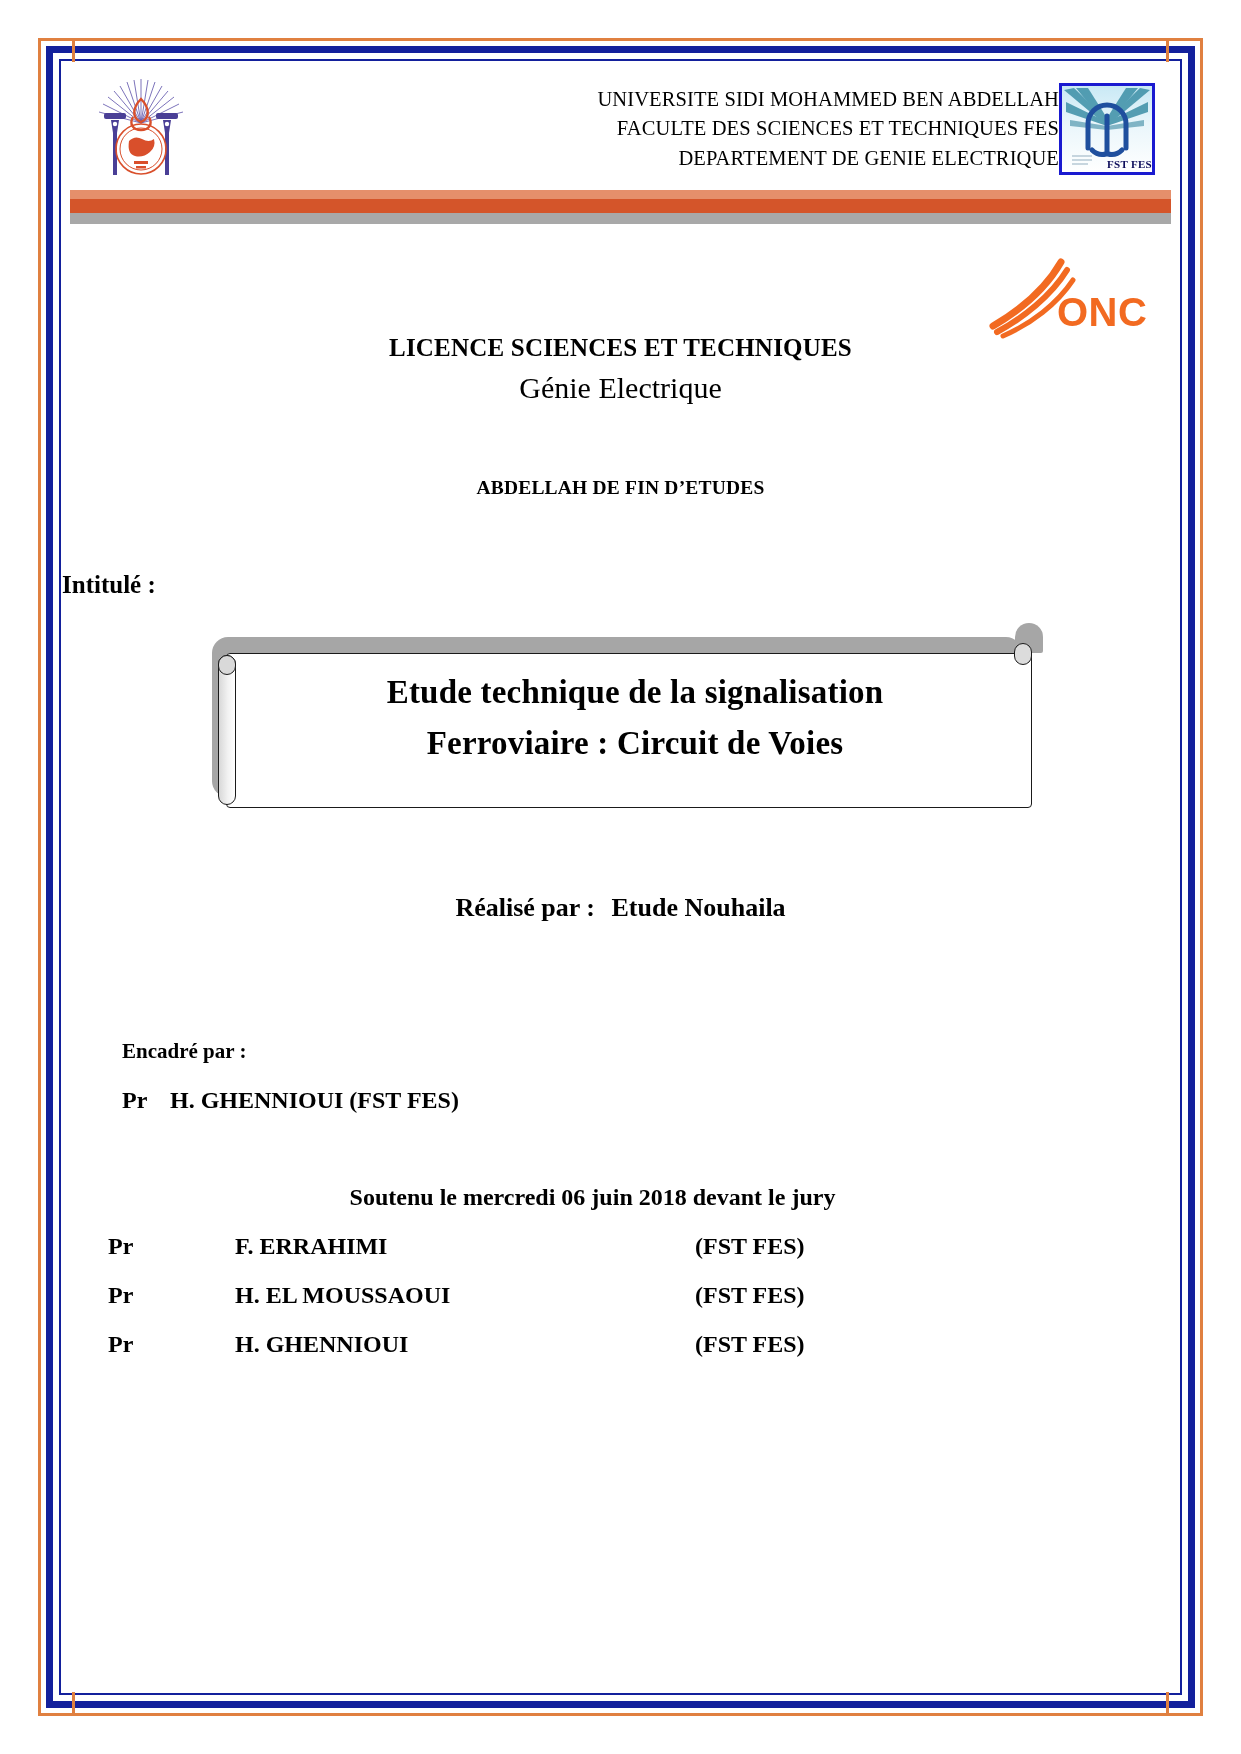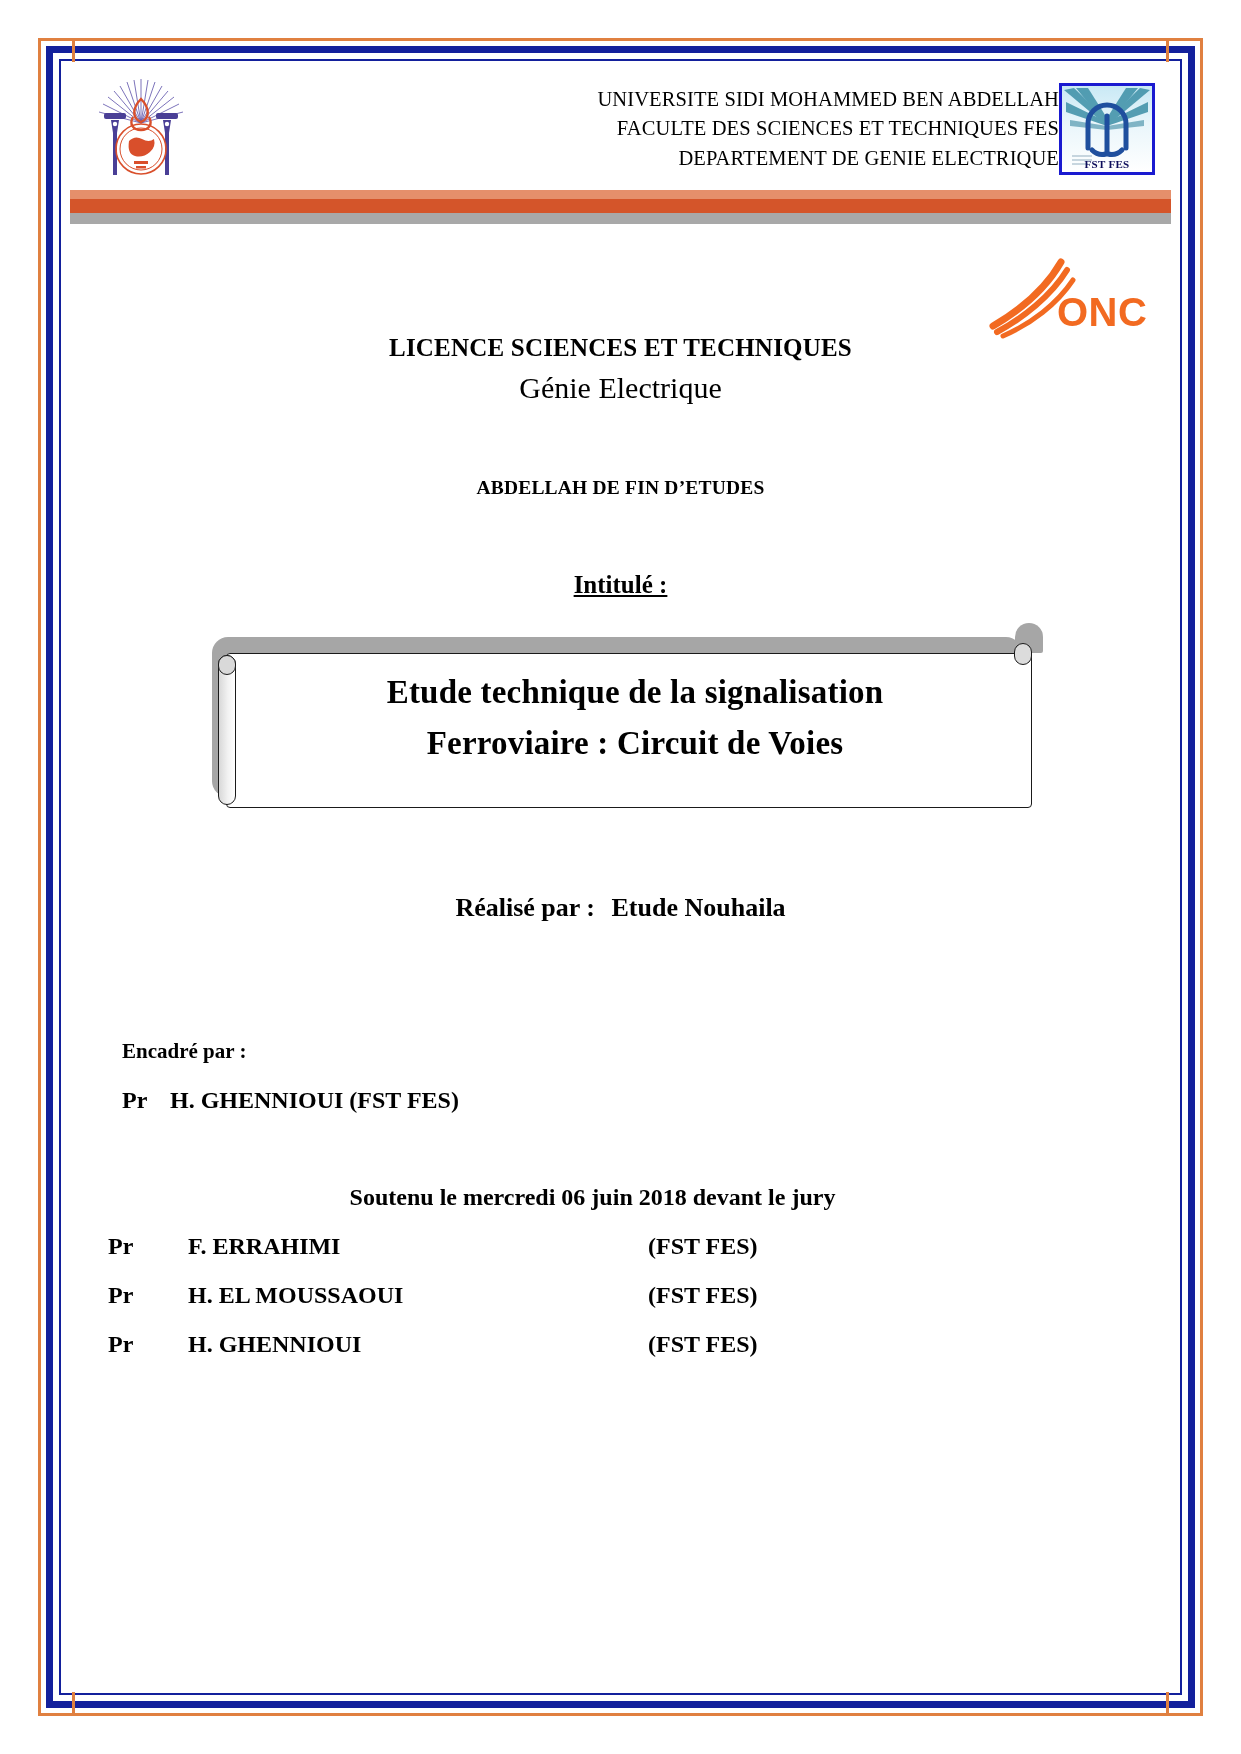--- a/index.html
+++ b/index.html
@@ -117,21 +117,21 @@
     border: 3px solid #1a1ad0;
     box-sizing: border-box;
     background: #f4fbff;
     overflow: hidden;
   }
   .fst-logo svg { display: block; }
   .fst-logo-caption {
     position: absolute;
     left: 0; right: 0;
     bottom: 2px;
-    text-align: center;
+    text-align: right;
     font-size: 11px;
     font-weight: bold;
     color: #0c0c5a;
     letter-spacing: 0.3px;
   }
 
   
   .rule-stack { margin: 6px 0 0 0; }
   .rule-salmon {
     height: 9px;
@@ -182,25 +182,23 @@
 
   .report-kind {
     text-align: center;
     font-weight: bold;
     font-size: 19.5px;
     margin-top: 72px;
     letter-spacing: 0.2px;
   }
 
   .intitule {
-    text-align: center;
     font-weight: bold;
     font-size: 25px;
     margin-top: 72px;
-    text-decoration: underline;
   }
 
   
   .scroll-wrap {
     position: relative;
     margin: 24px auto 0 auto;
     width: 845px;
     height: 190px;
   }
   
@@ -318,21 +316,21 @@
     padding-left: 46px;
     font-weight: bold;
     font-size: 24px;
   }
   .jury-row {
     display: flex;
     align-items: baseline;
     margin-top: 22px;
   }
   .jury-rank  { flex: 0 0 80px; }
-  .jury-name  { flex: 0 0 460px; }
+  .jury-name  { flex: 0 0 460px; margin-left: 47px; }
   .jury-aff   { flex: 0 0 auto; }
 </style>
 </head>
 <body>
 
 <div class="page">
 
   <div class="frame-outer"></div>
   <div class="frame-mid"></div>
   <div class="frame-inner"></div>

